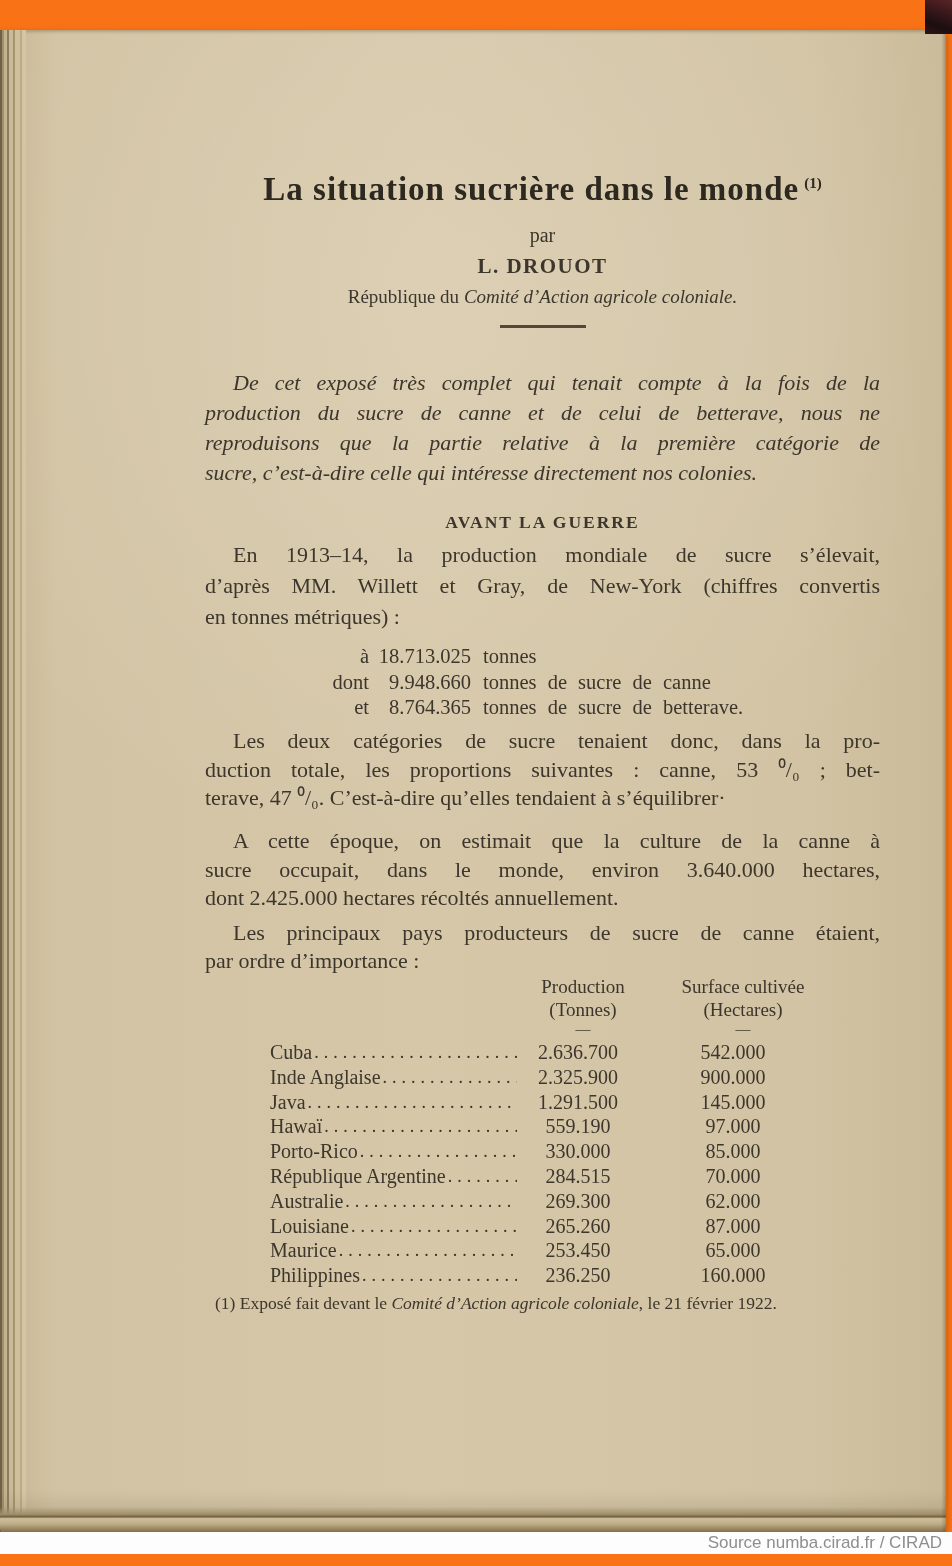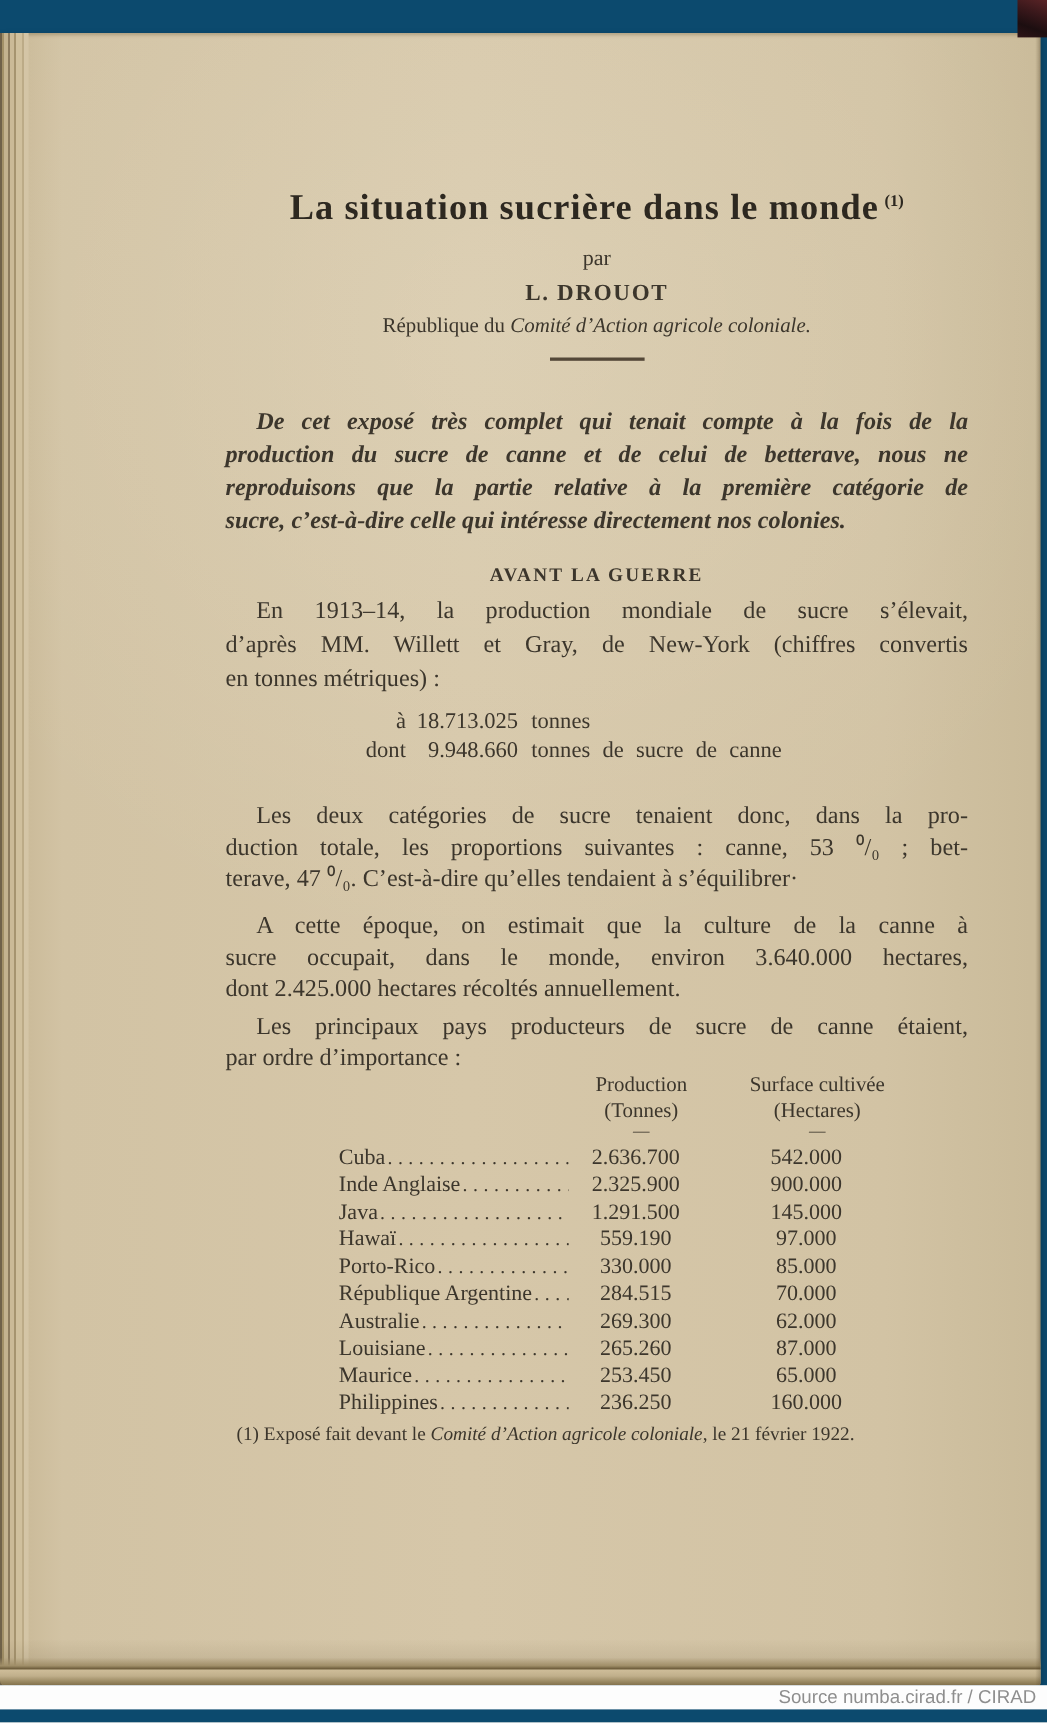--- a/index.html
+++ b/index.html
@@ -1,16 +1,16 @@
 <!DOCTYPE html>
 <html><head>
 <meta charset="utf-8">
 <style>
   html,body{margin:0;padding:0;background:#ffffff;}
-  .stage{position:relative;width:952px;height:1566px;background:#0c4a6e;overflow:hidden;
+  .stage{position:relative;width:952px;height:1566px;background:#f97316;overflow:hidden;
          font-family:"Liberation Serif",serif;}
 
   
   .book{position:absolute;left:0;top:30px;width:946px;height:1502px;
         background:
           radial-gradient(90% 55% at 48% 18%, rgba(255,252,238,.16), rgba(255,252,238,0) 70%),
           linear-gradient(90deg,#c6b592 0%,#d2c3a4 6%,#d6c7a9 45%,#d2c3a4 85%,#cabb9a 99%),
           #d2c3a4;
         border-radius:4px 2px 2px 4px;
         box-shadow:0 3px 7px rgba(0,0,0,.28), inset 0 2px 3px rgba(110,90,55,.35);}
@@ -37,40 +37,40 @@
   .fn-marker{font-size:15px;vertical-align:12px;margin-left:5px;letter-spacing:0;}
   .par-line{font-size:20px;line-height:20px;text-align:center;}
   .author{font-size:21px;line-height:24px;font-weight:bold;letter-spacing:1.5px;text-align:center;}
   .role{font-size:19px;line-height:22px;text-align:center;}
   .it{font-style:italic;}
   .rule{width:86px;height:3px;background:#544838;left:50%;margin-left:-43px;}
 
   .para .line{font-size:22px;text-align:justify;text-align-last:justify;white-space:nowrap;}
   .para .line:last-child{text-align-last:left;}
   .para .line:first-child{text-indent:28px;}
-  .lead .line{font-style:italic;line-height:30px;font-weight:bold;}
+  .lead .line{font-style:italic;line-height:30px;}
   .p1 .line{line-height:31px;}
   .p2 .line,.p3 .line{line-height:28.5px;}
   .p4 .line{line-height:28px;}
   .heading{font-size:17.5px;line-height:24px;font-weight:bold;letter-spacing:2px;text-align:center;}
 
   .figures .frow{display:flex;font-size:20.5px;line-height:25.5px;margin-left:118px;}
   .frow .lbl{width:46px;text-align:right;flex:none;}
   .frow .val{width:102px;text-align:right;flex:none;}
   .frow .unit{margin-left:12px;word-spacing:6px;}
 
   .thead{display:flex;font-size:19px;line-height:23px;text-align:center;}
   .thead .skip{width:318px;flex:none;}
   .thead .prod{width:120px;flex:none;}
   .thead .surf{width:150px;margin-left:25px;flex:none;}
   .thead .dash{font-size:15px;line-height:14px;margin-top:1px;}
   .tbody{margin-top:4px;}
   .trow{display:flex;font-size:20px;line-height:24.8px;height:24.8px;}
   .trow .name{margin-left:65px;width:253px;display:flex;flex:none;}
-  .country{white-space:nowrap;margin-left:38px;}
+  .country{white-space:nowrap;}
   .dots{flex:1;overflow:hidden;white-space:nowrap;margin:0 6px 0 2px;letter-spacing:5px;font-size:18px;}
   .dots::after{content:".........................................................";}
   .trow .prodv{width:120px;text-align:center;padding-right:10px;box-sizing:border-box;flex:none;}
   .trow .surfv{width:150px;margin-left:25px;text-align:center;padding-right:20px;box-sizing:border-box;flex:none;}
 
   .footnote{font-size:17.5px;line-height:22px;padding-left:10px;white-space:nowrap;}
 </style>
 </head>
 <body>
 
@@ -114,20 +114,25 @@
 
       <div class="frow">
           <span class="lbl">à</span>
           <span class="val">18.713.025</span>
           <span class="unit">tonnes</span>
         </div>
           <div class="frow">
           <span class="lbl">dont</span>
           <span class="val">9.948.660</span>
           <span class="unit">tonnes de sucre de canne</span>
+        </div>
+          <div class="frow">
+          <span class="lbl">et</span>
+          <span class="val">8.764.365</span>
+          <span class="unit">tonnes de sucre de betterave.</span>
         </div>
         </div>
 
       <div class="blk para p2" style="top:697px">
 
       <div class="line">Les deux catégories de sucre tenaient donc, dans la pro-</div>
           <div class="line">duction totale, les proportions suivantes : canne, 53 ⁰/₀ ; bet-</div>
           <div class="line">terave, 47 ⁰/₀. C’est-à-dire qu’elles tendaient à s’équilibrer·</div>
         </div>
 

